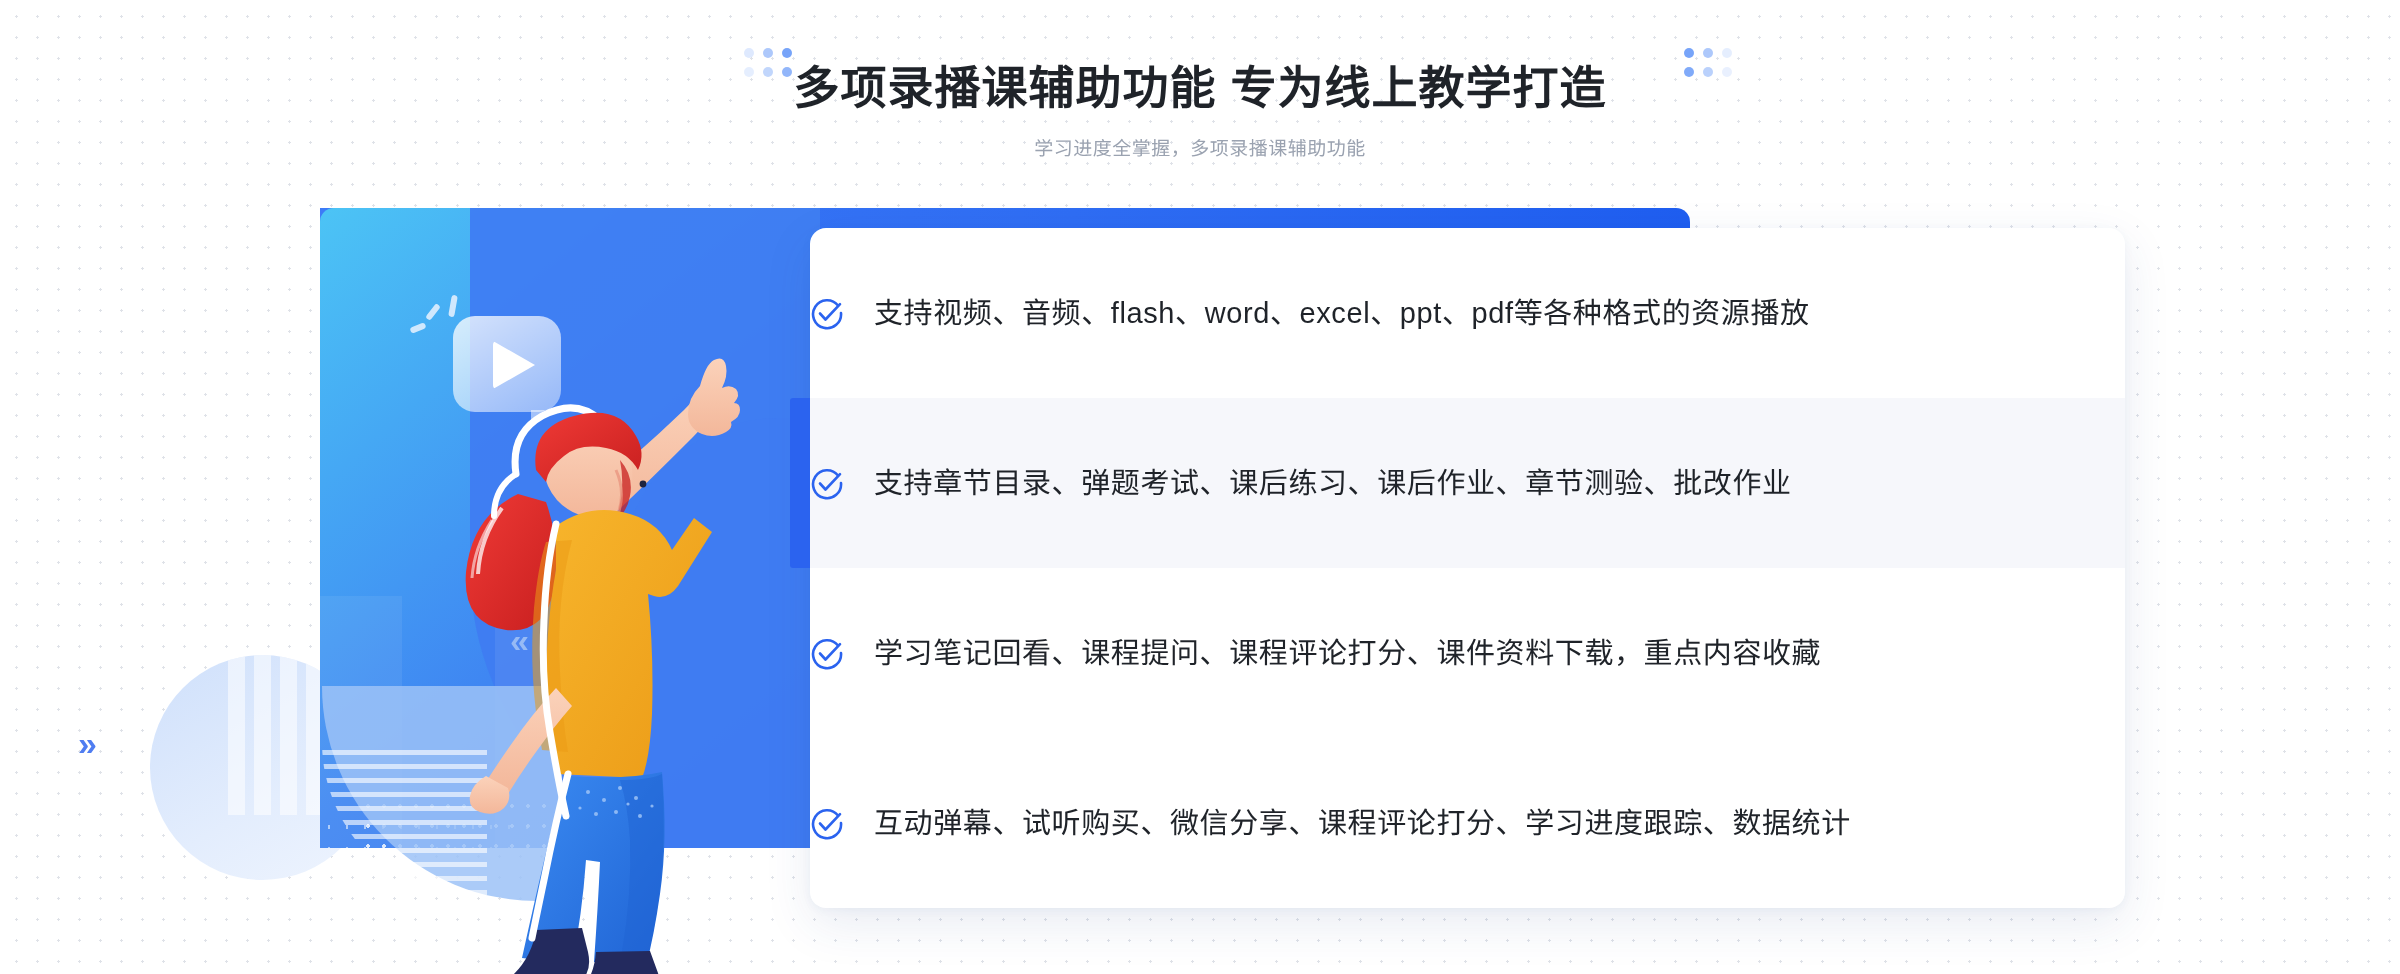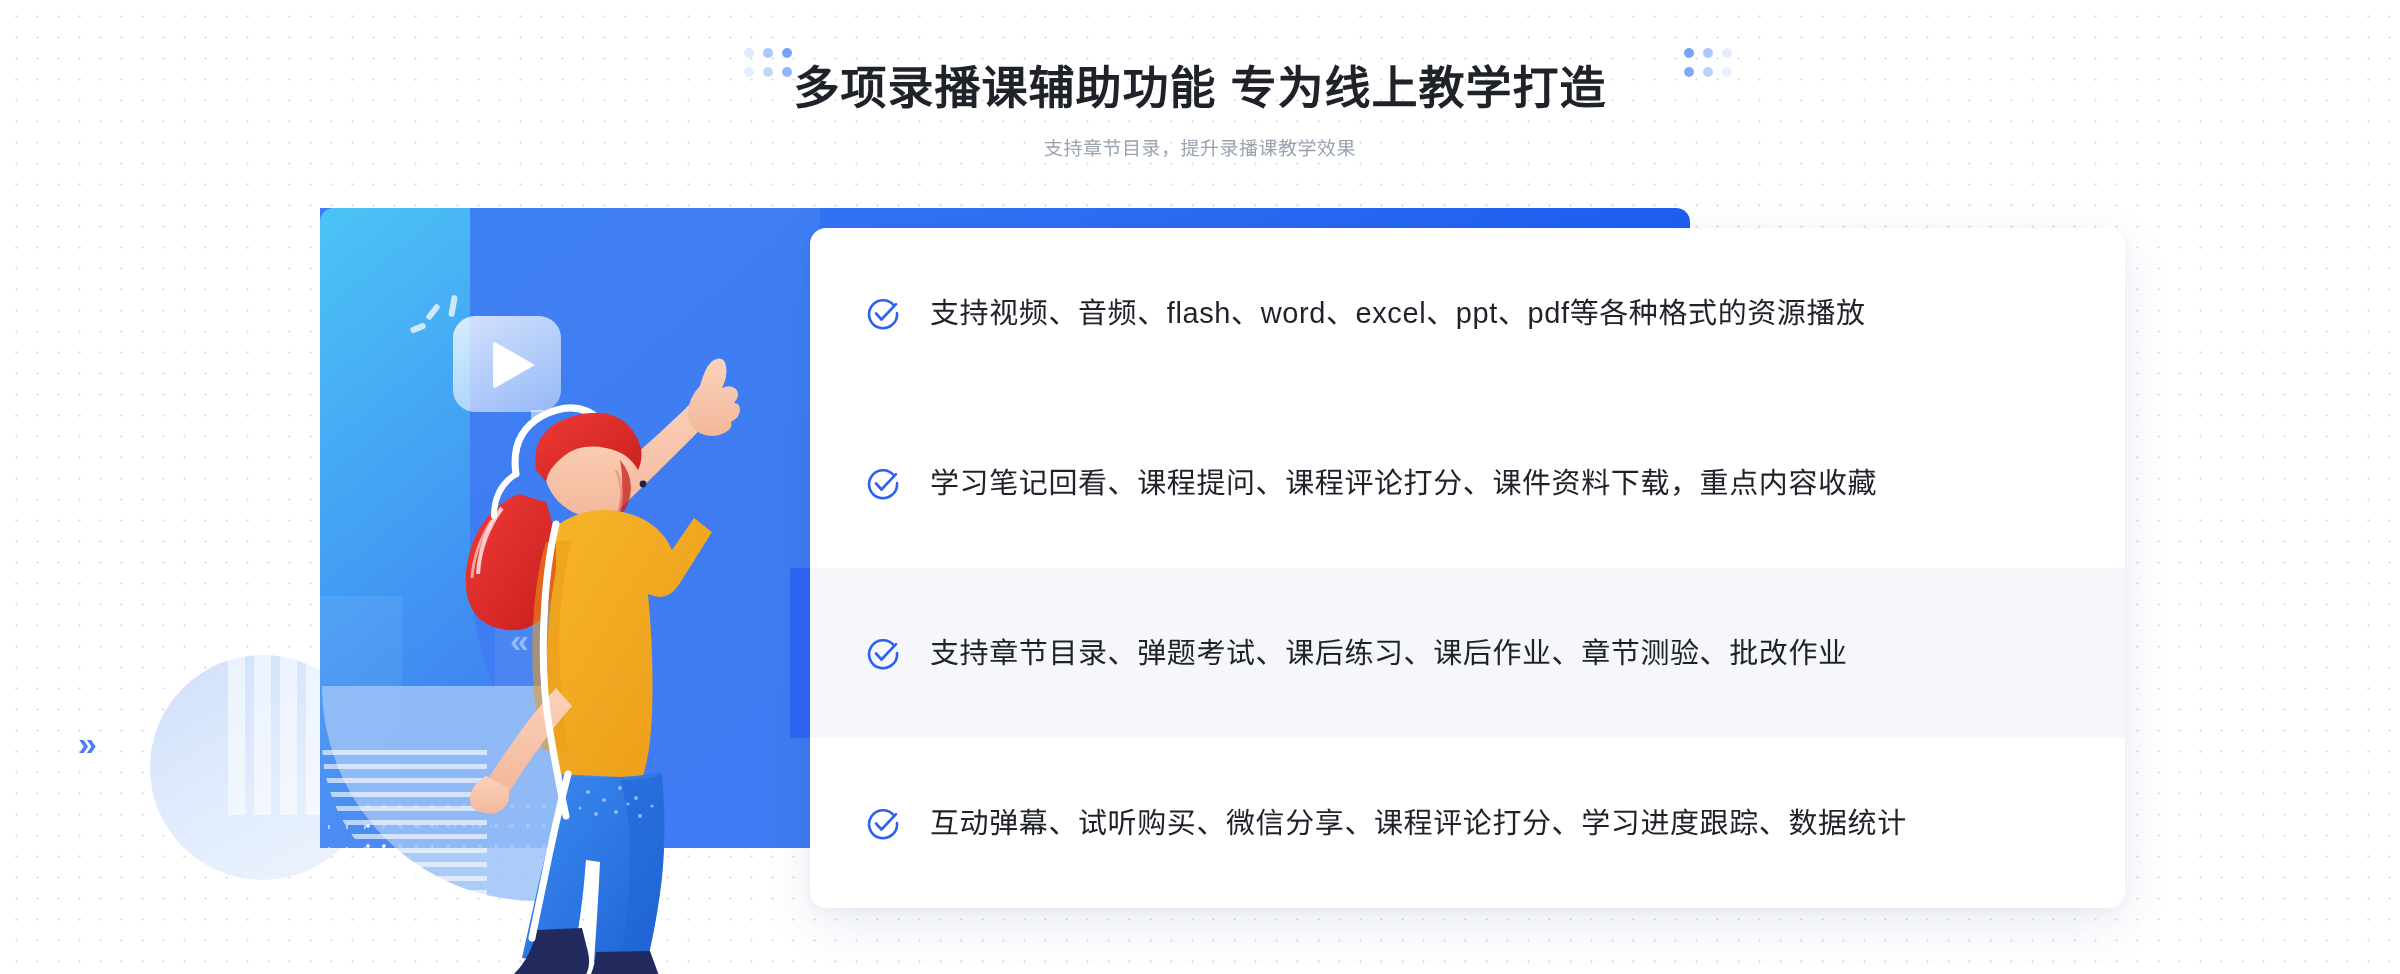--- a/index.html
+++ b/index.html
@@ -153,21 +153,21 @@
 
   
   .content-card{
     position:absolute; left:810px; top:228px; width:1315px; height:680px;
     background:#ffffff; border-radius:16px;
     box-shadow:0 16px 48px rgba(40,70,140,.10), 0 2px 10px rgba(40,70,140,.05);
     overflow:visible;
   }
   .feature-list{ position:relative; width:100%; height:100%; }
   .feature-row{
-    position:relative; display:flex; align-items:center; height:170px; padding-left:56px;
+    position:relative; display:flex; align-items:center; height:170px; 
   }
   .feature-row.active{ background:#f6f7fb; }
   .feature-row.active::before{
     content:""; position:absolute; left:-20px; top:0; width:20px; height:100%;
     background:#2b63ef; border-radius:3px 0 0 3px;
   }
   .check-icon{ flex:0 0 auto; width:34px; height:34px; margin-right:30px; }
   .feature-text{
     font-size:29px; color:#1f2329; letter-spacing:.6px; white-space:nowrap; line-height:1.4;
   }
@@ -182,21 +182,21 @@
   <span style="left:78px"></span>
     <span style="left:104px"></span>
   <span style="left:130px"></span>
     <span style="left:156px"></span>
   <span style="left:182px"></span>
 </div>
 <div class="chev outer">»</div>
 
 <header class="header">
   <div class="title">多项录播课辅助功能 专为线上教学打造</div>
-  <div class="subtitle">支持章节目录，提升录播课教学效果</div>
+  <div class="subtitle">学习进度全掌握，多项录播课辅助功能</div>
 </header>
 <div class="dot-cluster left">
   <i></i>
     <i></i>
     <i></i>
     <i></i>
     <i></i>
     <i></i>
 </div>
 <div class="dot-cluster right">
@@ -320,36 +320,36 @@
   <div class="feature-list">
 
     <div class="feature-row">
       <svg class="check-icon" viewBox="0 0 34 34">
         <path d="M28 9.5 A14 14 0 1 0 31 17" fill="none" stroke="#2b63ef" stroke-width="2.6" stroke-linecap="round"></path>
         <path d="M10 17.5 l5.5 6 L30 8.2" fill="none" stroke="#2b63ef" stroke-width="2.6" stroke-linecap="round" stroke-linejoin="round"></path>
       </svg>
       <span class="feature-text">支持视频、音频、flash、word、excel、ppt、pdf等各种格式的资源播放</span>
     </div>
 
+    <div class="feature-row active">
+      <svg class="check-icon" viewBox="0 0 34 34">
+        <path d="M28 9.5 A14 14 0 1 0 31 17" fill="none" stroke="#2b63ef" stroke-width="2.6" stroke-linecap="round"></path>
+        <path d="M10 17.5 l5.5 6 L30 8.2" fill="none" stroke="#2b63ef" stroke-width="2.6" stroke-linecap="round" stroke-linejoin="round"></path>
+      </svg>
+      <span class="feature-text">支持章节目录、弹题考试、课后练习、课后作业、章节测验、批改作业</span>
+    </div>
+
     <div class="feature-row">
       <svg class="check-icon" viewBox="0 0 34 34">
         <path d="M28 9.5 A14 14 0 1 0 31 17" fill="none" stroke="#2b63ef" stroke-width="2.6" stroke-linecap="round"></path>
         <path d="M10 17.5 l5.5 6 L30 8.2" fill="none" stroke="#2b63ef" stroke-width="2.6" stroke-linecap="round" stroke-linejoin="round"></path>
       </svg>
       <span class="feature-text">学习笔记回看、课程提问、课程评论打分、课件资料下载，重点内容收藏</span>
     </div>
 
-    <div class="feature-row active">
-      <svg class="check-icon" viewBox="0 0 34 34">
-        <path d="M28 9.5 A14 14 0 1 0 31 17" fill="none" stroke="#2b63ef" stroke-width="2.6" stroke-linecap="round"></path>
-        <path d="M10 17.5 l5.5 6 L30 8.2" fill="none" stroke="#2b63ef" stroke-width="2.6" stroke-linecap="round" stroke-linejoin="round"></path>
-      </svg>
-      <span class="feature-text">支持章节目录、弹题考试、课后练习、课后作业、章节测验、批改作业</span>
-    </div>
-
     <div class="feature-row">
       <svg class="check-icon" viewBox="0 0 34 34">
         <path d="M28 9.5 A14 14 0 1 0 31 17" fill="none" stroke="#2b63ef" stroke-width="2.6" stroke-linecap="round"></path>
         <path d="M10 17.5 l5.5 6 L30 8.2" fill="none" stroke="#2b63ef" stroke-width="2.6" stroke-linecap="round" stroke-linejoin="round"></path>
       </svg>
       <span class="feature-text">互动弹幕、试听购买、微信分享、课程评论打分、学习进度跟踪、数据统计</span>
     </div>
 
   </div>
 </section>

